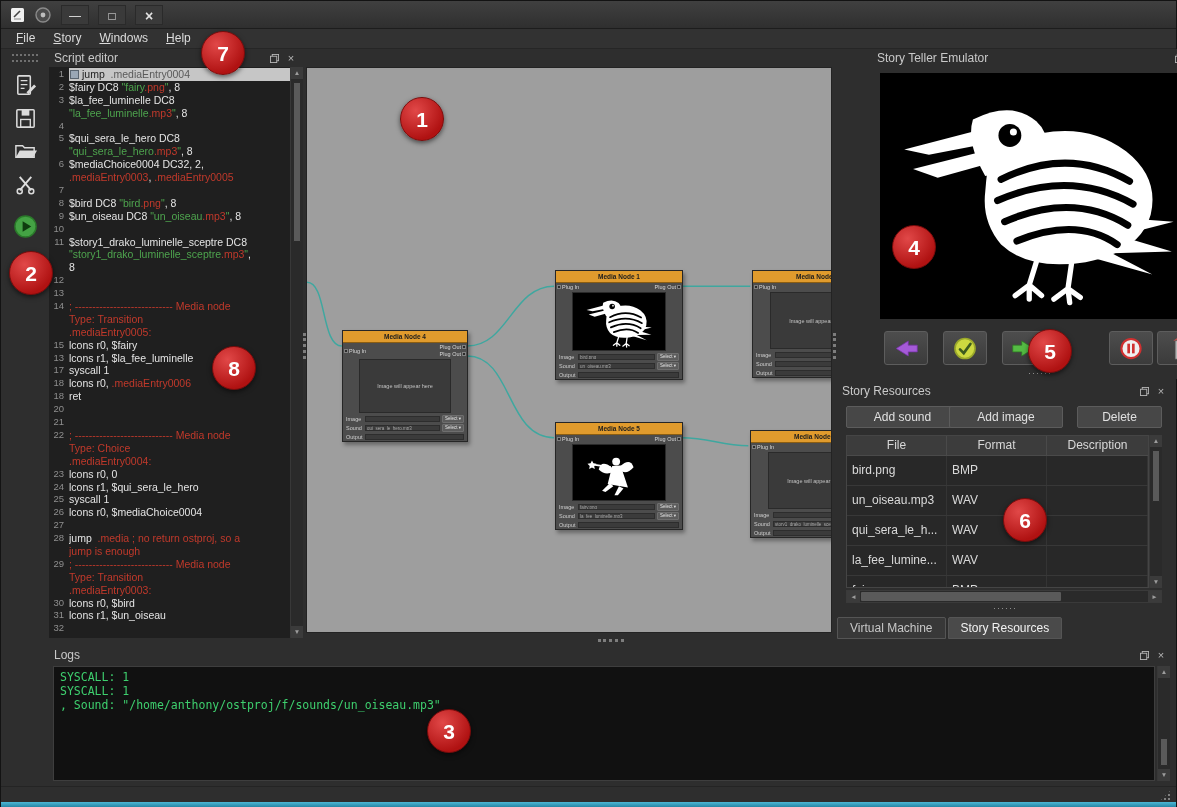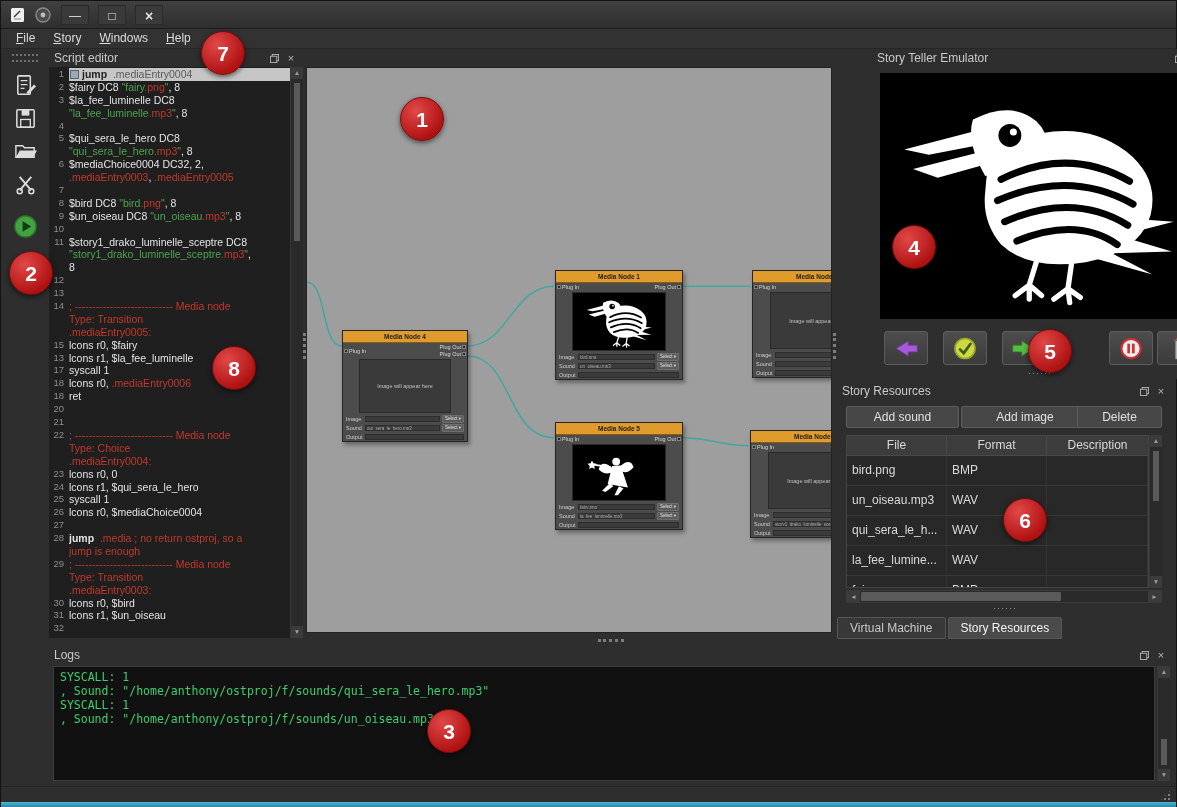--- a/index.html
+++ b/index.html
@@ -43,21 +43,21 @@
   .hsb .hthumb{position:absolute;top:1px;height:9px;background:#5a5a5a;border-radius:1px}
 
   
   .se{left:48px;top:48px;width:254px;height:589px}
   .code{position:absolute;left:0;top:18px;right:13px;bottom:0;background:#1f1f1f;padding-top:1px;overflow:hidden}
   .se-sb{top:18px;bottom:0;right:0}
   .crow{display:flex;height:12.9px;line-height:12.9px;font-size:10.5px}
   .crow .g{width:20px;flex:none;text-align:right;padding-right:5px;color:#8f8f8f;font-size:9.5px}
   .crow .c{flex:1;color:#e4e4e4;white-space:pre;overflow:hidden}
   .crow.hl .c{background:#c6c6c6;color:#222}
-  .seg-kw{font-weight:bold}
+  .seg-kw{font-weight:normal}
   .seg-lbl,.seg-cmt{color:#c0392b;}
   .seg-str{color:#4ea44e}
   .crow.hl .seg-lbl{color:#5a5a5a}
   .marker{display:inline-block;width:9px;height:9px;background:#9aa7b5;border:1px solid #5a6570;margin:0 3px 0 1px;vertical-align:-1px}
 
   
   .canvas{position:absolute;left:305px;top:66px;width:526px;height:566px;background:#9e9e9e;border:1px solid #232323;overflow:hidden}
   .wires{position:absolute;inset:0;width:100%;height:100%}
   .node{position:absolute;background:#4c4c4c;border:1px solid #262626;box-shadow:2px 3px 4px rgba(0,0,0,.35);display:flex;flex-direction:column}
   .ntitle{height:12px;flex:none;background:#e09b2d;color:#1d1d1d;font-size:6.5px;font-weight:bold;line-height:12px;text-align:center;border-bottom:1px solid #8a5d12;overflow:hidden}
@@ -80,21 +80,21 @@
   .screen{position:absolute;left:8px;top:24px;width:316px;height:246px;background:#000;display:flex;align-items:center;justify-content:center}
   .screen svg{width:88%;height:92%}
   .ebtn{position:absolute;top:282px;width:44px;height:34px;background:linear-gradient(#4d4d4d,#3b3b3b);border:1px solid #5d5d5d;border-radius:3px;display:flex;align-items:center;justify-content:center}
   .ebtn svg{width:30px;height:25px}
   .dots{color:#9c9c9c;font-size:9px;letter-spacing:1px;text-align:center}
   .dots.e{position:absolute;top:319px;left:0;right:0}
 
   
   .res{left:836px;top:381px;width:336px;height:232px}
   .rbtn{position:absolute;top:24px;height:22px;background:#474747;border:1px solid #5c5c5c;border-radius:2px;color:#e0e0e0;font-size:12px;text-align:center;line-height:20px}
-  #rb1{left:9px;width:113px}#rb2{left:124px;width:128px}#rb3{left:240px;width:85px}
+  #rb1{left:9px;width:113px}#rb2{left:112px;width:114px}#rb3{left:240px;width:85px}
   .tablewrap{position:absolute;left:9px;top:53px;width:303px;height:153px;border:1px solid #454545;background:#282828;overflow:hidden}
   .thead{display:flex;height:20px;background:#3c3c3c;border-bottom:1px solid #4a4a4a}
   .th{font-size:12px;color:#d8d8d8;text-align:center;line-height:19px;border-right:1px solid #4a4a4a}
   .th0,.td0{width:100px}.th1,.td1{width:100px}.th2,.td2{flex:1;border-right:none}
   .trow{display:flex;height:30px;border-bottom:1px solid #383838}
   .td{font-size:12px;color:#dadada;line-height:29px;padding-left:5px;border-right:1px solid #343434;overflow:hidden;white-space:nowrap}
   .res-vsb{left:312px;top:53px;height:153px}
   .res-hsb{left:9px;top:208px;width:316px}
   .dots.r{position:absolute;top:221px;left:0;right:0}
 
@@ -731,21 +731,20 @@
       <span class="hic">
           <svg viewBox="0 0 10 10">
             <rect x="2.5" y="0.5" width="7" height="7" fill="none" stroke="#b5b5b5"></rect>
             <rect x="0.5" y="2.5" width="7" height="7" fill="#2e2e2e" stroke="#b5b5b5"></rect>
           </svg>
         </span>
       <span class="hic">×</span>
     </div>
     <div class="logbox" id="log-lines">
         <div class="logline">SYSCALL: 1</div>
-        <div class="logline">, Sound: "/home/anthony/ostproj/f/sounds/qui_sera_le_hero.mp3"</div>
         <div class="logline">SYSCALL: 1</div>
         <div class="logline">, Sound: "/home/anthony/ostproj/f/sounds/un_oiseau.mp3"</div>
       </div>
     <div class="vsb log-vsb">
       <div class="arr up">▲</div>
       <div class="thumb" style="bottom:14px;height:28px"></div>
       <div class="arr dn">▼</div>
     </div>
   </div>
 

